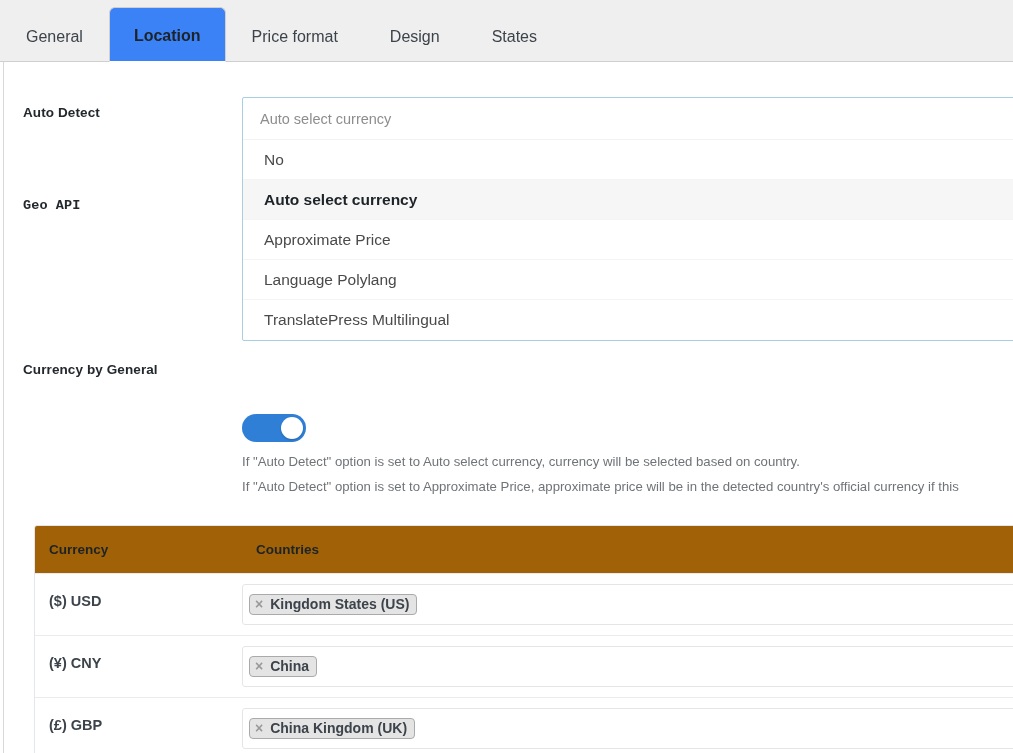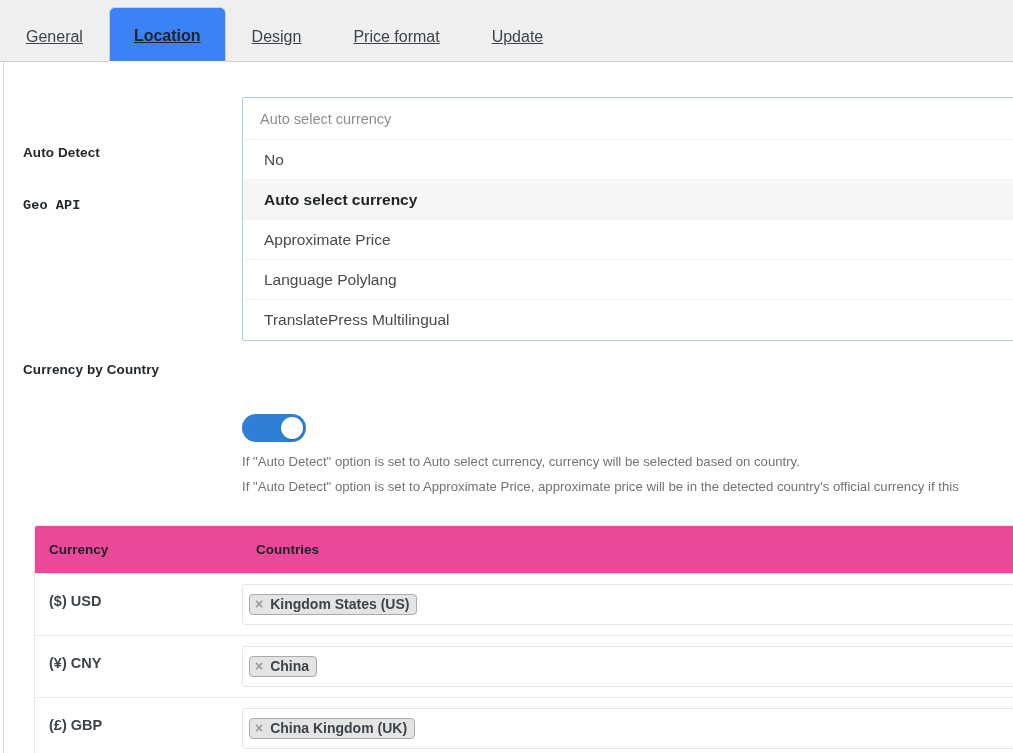--- a/index.html
+++ b/index.html
@@ -33,21 +33,20 @@
     color: #3c434a;
     padding: 0 26px;
     line-height: 48px;
     height: 48px;
     margin-bottom: 0;
     cursor: pointer;
     white-space: nowrap;
     background: transparent;
     border: 0;
     position: relative;
-    text-decoration: underline;
   }
   .tab.active {
     background: #3b82f6;
     color: #1d2327;
     font-weight: bold;
     height: 55px;
     line-height: 55px;
     border: 1px solid #cfcfcf;
     border-bottom: 1px solid #ffffff;
     border-top-left-radius: 6px;
@@ -68,21 +67,21 @@
   }
 
   
   .field-label {
     position: absolute;
     font-size: 13.5px;
     font-weight: bold;
     color: #23282d;
     letter-spacing: .1px;
   }
-  #lbl-auto-detect { left: 19px; top: 43px; margin-top: 40px; }
+  #lbl-auto-detect { left: 19px; top: 43px; }
   #lbl-geo-api     { left: 19px; top: 136px; font-family: Liberation Mono, monospace; }
   #lbl-cbc         { left: 19px; top: 300px; }
 
   
   .select2-open {
     position: absolute;
     left: 238px; top: 35px;
     width: 790px;
     border: 1px solid #a8cfe0;
     background: #ffffff;
@@ -151,21 +150,21 @@
     position: absolute;
     left: 30px; top: 463px;
     width: 1000px;
     border: 1px solid #e3e6ea;
     border-radius: 3px;
     background: #ffffff;
     overflow: hidden;
   }
   .ctable { width: 100%; border-collapse: collapse; table-layout: fixed; }
   .ctable thead th {
-    background: #ec4899;
+    background: #a16207;
     text-align: left;
     font-size: 13.5px;
     font-weight: bold;
     color: #1d2327;
     padding: 16px 0 16px 14px;
     border-bottom: 1px solid #e7eaee;
   }
   .ctable thead th.col-cur { width: 207px; }
   .ctable tbody td {
     border-bottom: 1px solid #e9ecef;
@@ -212,31 +211,31 @@
     line-height: 1;
   }
 </style>
 </head>
 <body>
 
 <div class="tabbar">
   <div class="tabs" id="tabs">
       <button class="tab">General</button>
       <button class="tab active">Location</button>
+      <button class="tab">Price format</button>
       <button class="tab">Design</button>
-      <button class="tab">Price format</button>
-      <button class="tab">Update</button>
+      <button class="tab">States</button>
     </div>
 </div>
 
 <div class="panel">
 
   <div class="field-label" id="lbl-auto-detect">Auto Detect</div>
   <div class="field-label" id="lbl-geo-api">Geo API</div>
-  <div class="field-label" id="lbl-cbc">Currency by Country</div>
+  <div class="field-label" id="lbl-cbc">Currency by General</div>
 
   <div class="select2-open">
     <div class="s2-search">
       <span class="s2-search-text">Auto select currency</span>
     </div>
     <ul class="s2-results" id="s2-results">
         <li class="s2-opt">No</li>
         <li class="s2-opt selected">Auto select currency</li>
         <li class="s2-opt">Approximate Price</li>
         <li class="s2-opt">Language Polylang</li>

